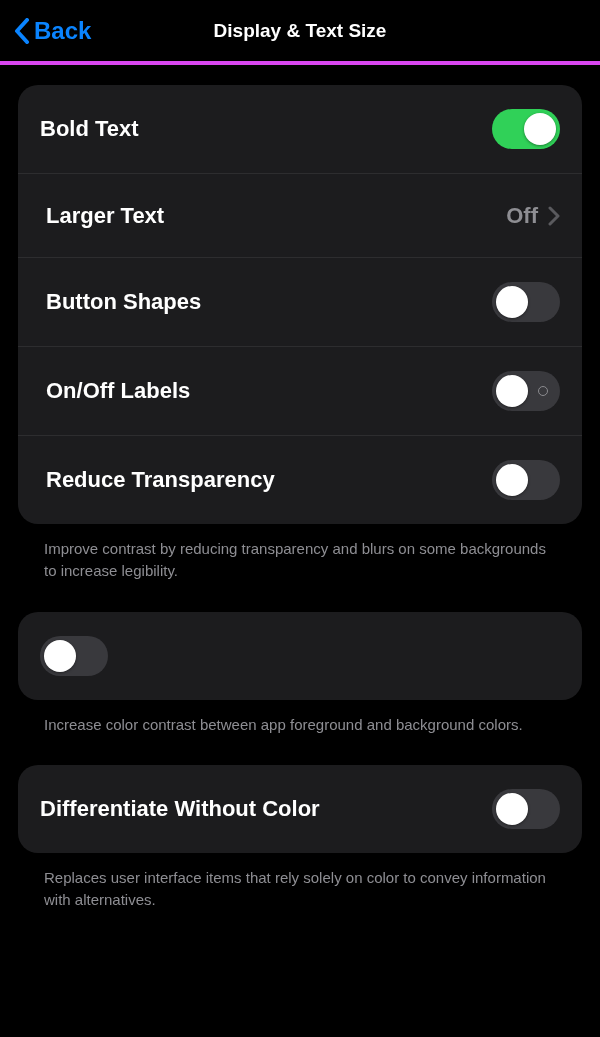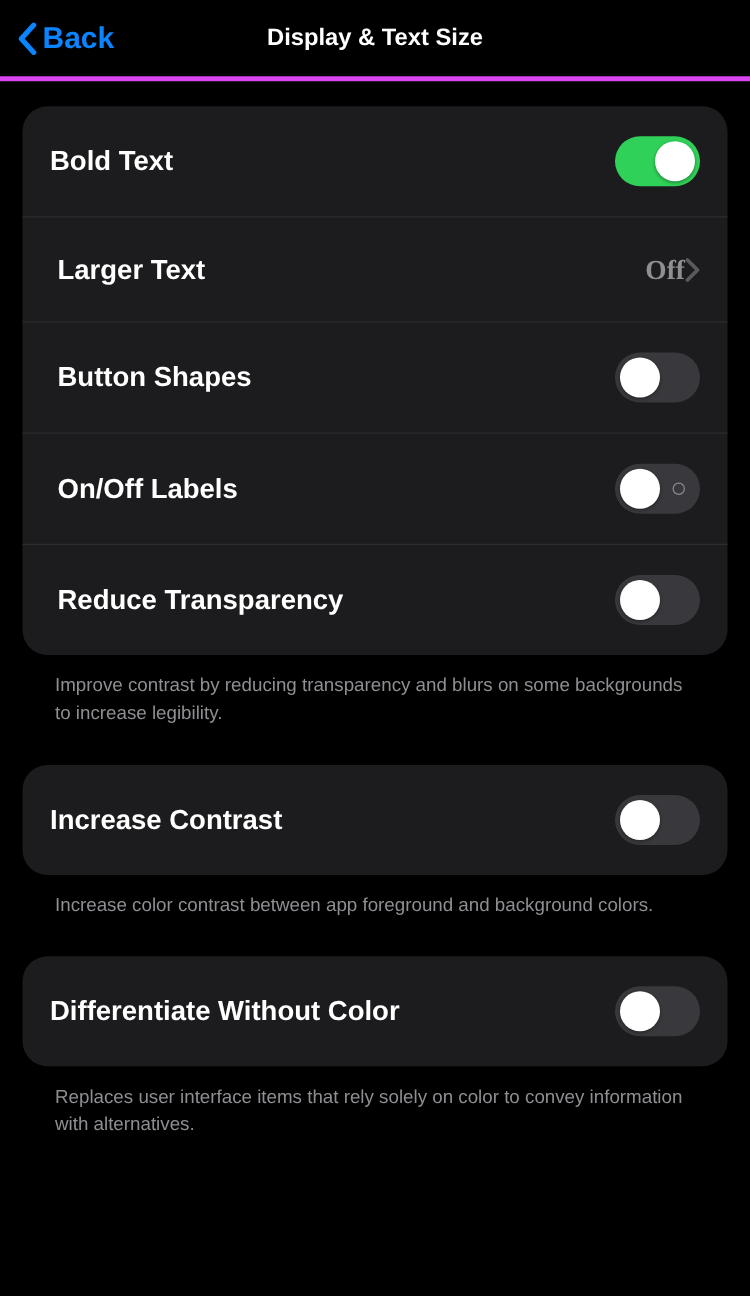--- a/index.html
+++ b/index.html
@@ -60,21 +60,21 @@
     padding-left: 28px;
   }
   .row-label {
     font-size: 22px;
     font-weight: 700;
     color: #fff;
   }
   .row-right {
     display: flex;
     align-items: center;
-    font-family: Liberation Serif, serif;
+    gap: 10px;
   }
   .detail-value {
     font-size: 22px;
     color: #8e8e93;
     font-weight: 600;
   }
   .chevron-right {
     width: 12px;
     height: 20px;
   }
@@ -172,21 +172,20 @@
         <div class="knob"></div>
       </div>
     </div>
   </div>
   <div class="footer-text">Improve contrast by reducing transparency and blurs on some backgrounds to increase legibility.</div>
 
   <div class="spacer"></div>
 
   <div class="group">
     <div class="row">
-      <div class="row-label">Increase Contrast</div>
       <div class="toggle off">
         <div class="knob"></div>
       </div>
     </div>
   </div>
   <div class="footer-text">Increase color contrast between app foreground and background colors.</div>
 
   <div class="spacer"></div>
 
   <div class="group">

